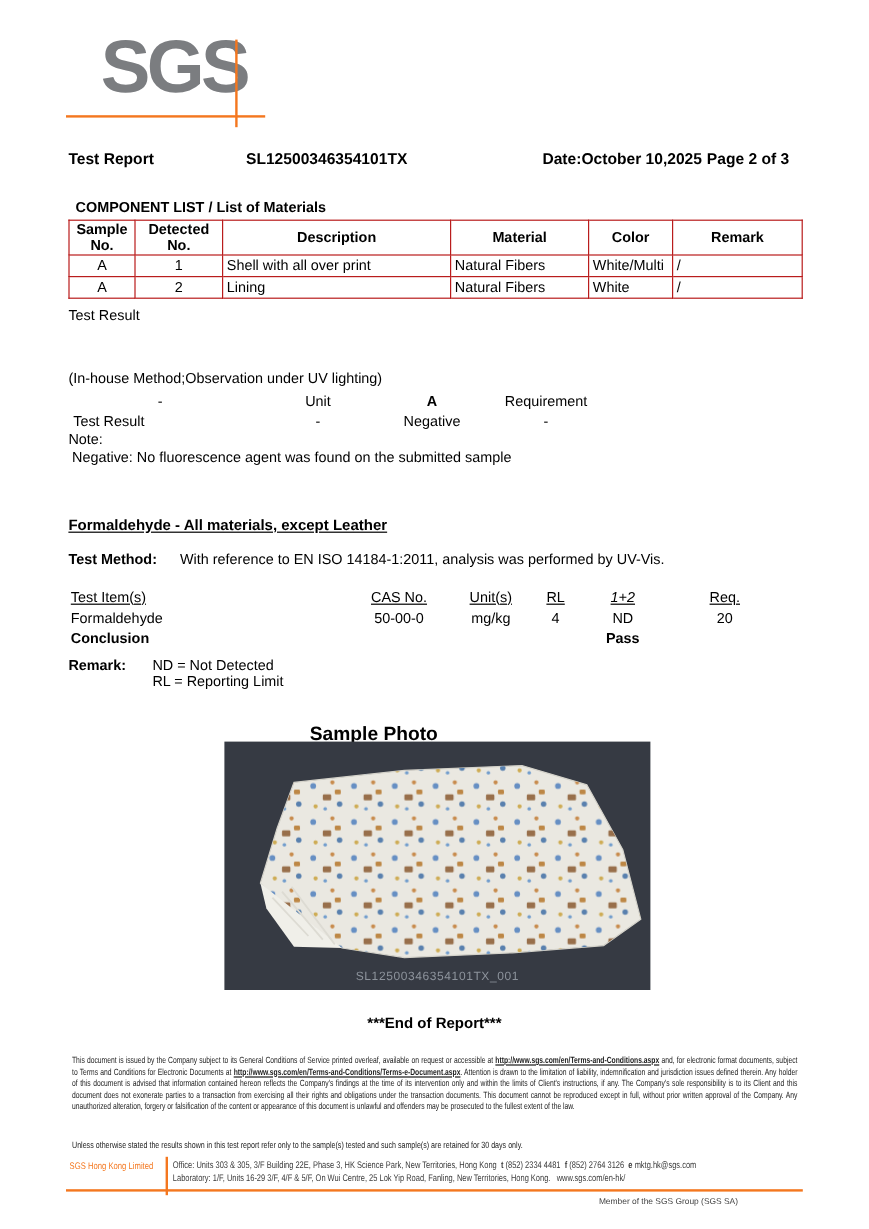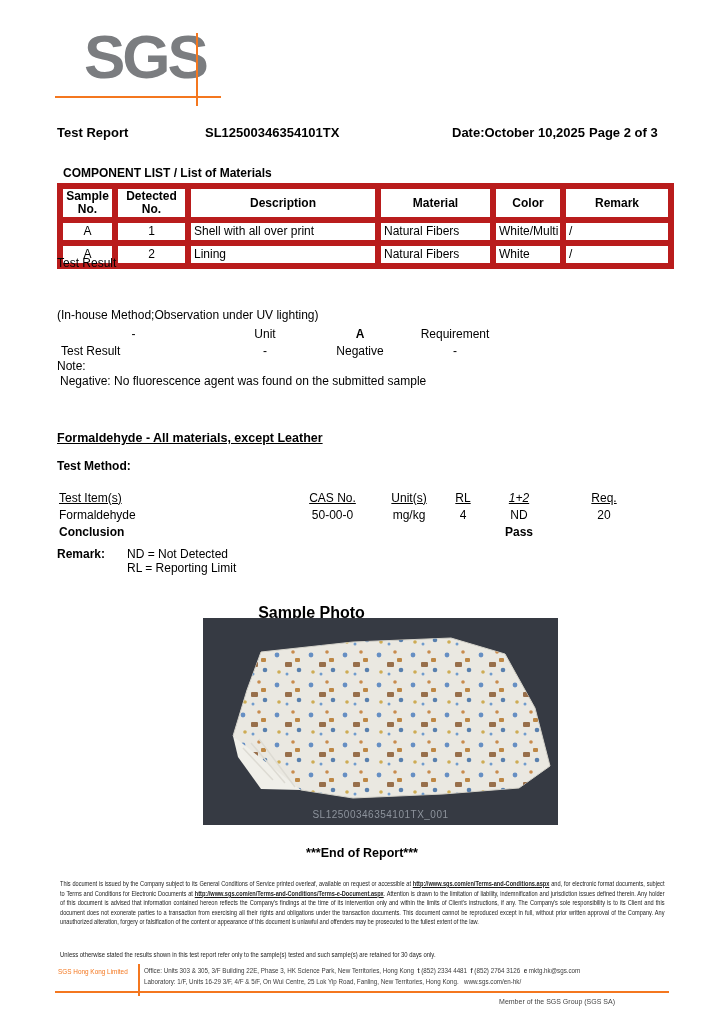--- a/index.html
+++ b/index.html
@@ -16,21 +16,21 @@
   .logo-text{font-size:62px;font-weight:bold;letter-spacing:-3px;color:#7b7d80;line-height:1;}
   .orange-hline{background:#f4771f;height:2px;}
   .orange-vline{background:#f4771f;width:2px;}
 
   
   .hdr-text{font-size:13px;font-weight:bold;white-space:nowrap;}
 
   
   .comp-title{font-size:12px;font-weight:bold;}
   table.comp{border-collapse:collapse;table-layout:fixed;width:611px;font-size:12px;}
-  table.comp th, table.comp td{border:6px solid #b91c1c;padding:1px 3px;line-height:13px;overflow:hidden;}
+  table.comp th, table.comp td{border:1px solid #b91c1c;padding:1px 3px;line-height:13px;overflow:hidden;}
   table.comp th{font-weight:bold;text-align:center;vertical-align:middle;}
   table.comp td{height:15px;vertical-align:middle;}
   .tdc{text-align:center;}
 
   
   table.flat{border-collapse:collapse;table-layout:fixed;font-size:12px;}
   table.flat td{padding:0 2px;height:17px;vertical-align:middle;overflow:visible;white-space:nowrap;}
 
   .body12{font-size:12px;white-space:nowrap;}
   .sec-head{font-size:12.5px;font-weight:bold;text-decoration:underline;white-space:nowrap;}
@@ -127,20 +127,21 @@
       <td class="c">-</td>
     </tr>
   </tbody>
     </table>
 
   <div class="abs body12" style="top:359px;left:57px;">Note:</div>
   <div class="abs body12 prews" style="top:374px;left:60px;">Negative:  No fluorescence agent was found on the submitted sample</div>
 
   <div class="abs sec-head" style="top:431px;left:57px;">Formaldehyde - All materials, except Leather</div>
   <div class="abs body12 b" style="top:459px;left:57px;">Test Method:</div>
+  <div class="abs body12" style="top:459px;left:150px;">With reference to EN ISO 14184-1:2011, analysis was performed by UV-Vis.</div>
 
   <table class="flat abs" style="top:489px;left:57px;width:591px;">
     <colgroup>
       <col style="width:238px">
         <col style="width:75px">
         <col style="width:78px">
       <col style="width:30px">
         <col style="width:82px">
         <col style="width:88px">
     </colgroup>
@@ -170,21 +171,21 @@
       <td></td>
     </tr>
   </tbody>
     </table>
 
   <div class="abs body12 b" style="top:547px;left:57px;">Remark:</div>
   <div class="abs body12" style="top:547px;left:127px;">ND = Not Detected</div>
   <div class="abs body12" style="top:561px;left:127px;">RL = Reporting Limit</div>
 
   <div class="abs c b" style="top:604px;left:0;width:623px;font-size:16px;">Sample Photo</div>
-  <div class="abs photo" style="top:618px;left:187px;width:355px;height:207px;margin-left:16px;">
+  <div class="abs photo" style="top:618px;left:187px;width:355px;height:207px;">
     <svg width="355" height="207" viewBox="0 0 355 207">
       <defs>
         <pattern id="bp" width="34" height="30" patternUnits="userSpaceOnUse">
           <circle cx="6" cy="7" r="2.4" fill="#4f7fbe"></circle>
           <circle cx="22" cy="4" r="1.8" fill="#c27b33"></circle>
           <rect x="14" y="14" width="7" height="5" rx="1" fill="#8a5a30"></rect>
           <circle cx="28" cy="22" r="2.3" fill="#3f6ea5"></circle>
           <circle cx="8" cy="24" r="1.8" fill="#c9a13b"></circle>
           <rect x="24" y="10" width="5" height="4" rx="1" fill="#b5762a"></rect>
           <circle cx="16" cy="26" r="1.5" fill="#5b8fc9"></circle>

